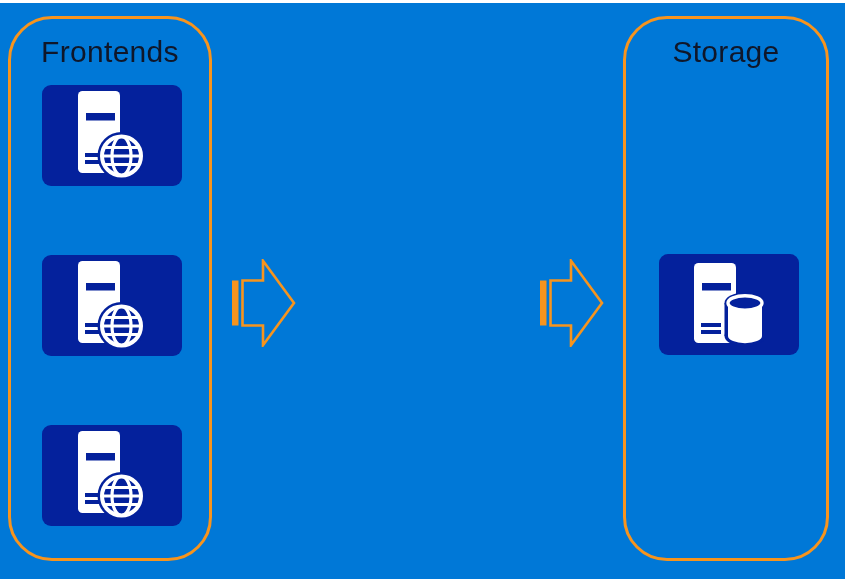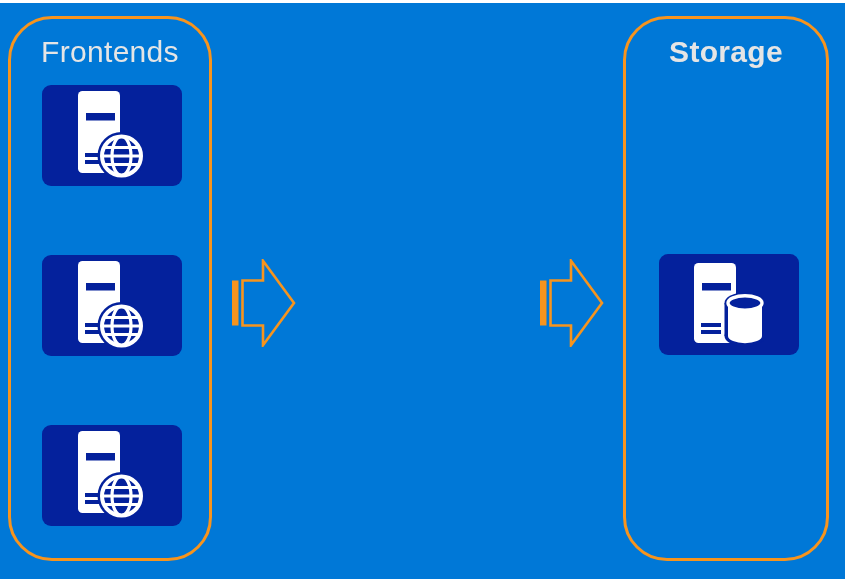--- a/index.html
+++ b/index.html
@@ -10,26 +10,26 @@
   }
   .top-strip{position:absolute;left:0;top:0;width:845px;height:3px;background:#FFFFFF;}
   .tier{
     position:absolute;top:16px;height:545px;box-sizing:border-box;
     border:3px solid #F7941D;border-radius:44px;
   }
   #col-frontends{left:8px;width:204px;}
   #col-middle{left:315px;width:204px;}
   #col-storage{left:623px;width:206px;}
   .tier-title{
-    margin:14px auto 0;text-align:center;color:#e5e5e5;
+    margin:14px auto 0;text-align:center;color:#0f172a;
     font-size:30px;line-height:37px;font-weight:300;letter-spacing:.3px;
   }
   #col-frontends .tier-title{width:190px;}
   #col-middle .tier-title{width:110px;}   
-  #col-storage .tier-title{width:190px;font-weight:bold;}
+  #col-storage .tier-title{width:190px;}
   .tile{
     position:absolute;width:140px;height:101px;border-radius:9px;
     background:#04219C;display:flex;align-items:center;justify-content:center;
   }
   #col-frontends .tile{left:31px;}
   #col-middle .tile{left:32px;}
   #col-storage .tile{left:33px;}
   .arrow{position:absolute;}
   .defs{position:absolute;width:0;height:0;overflow:hidden;}
 </style>

